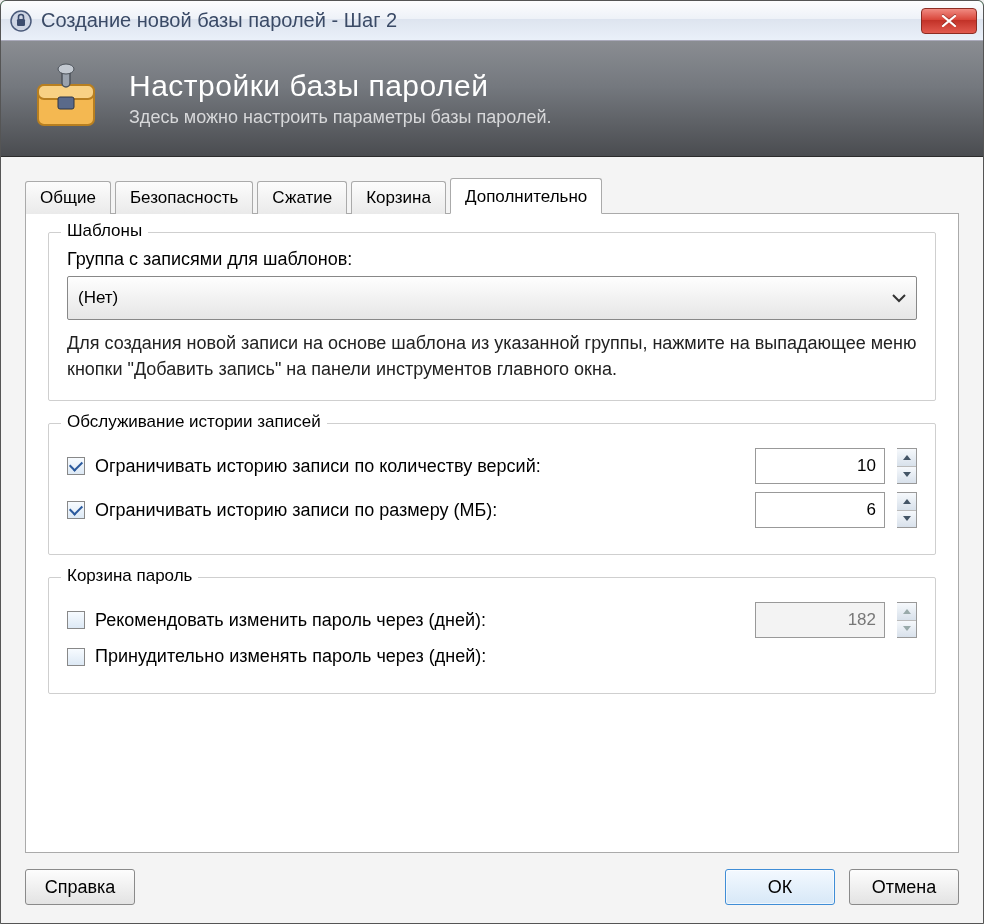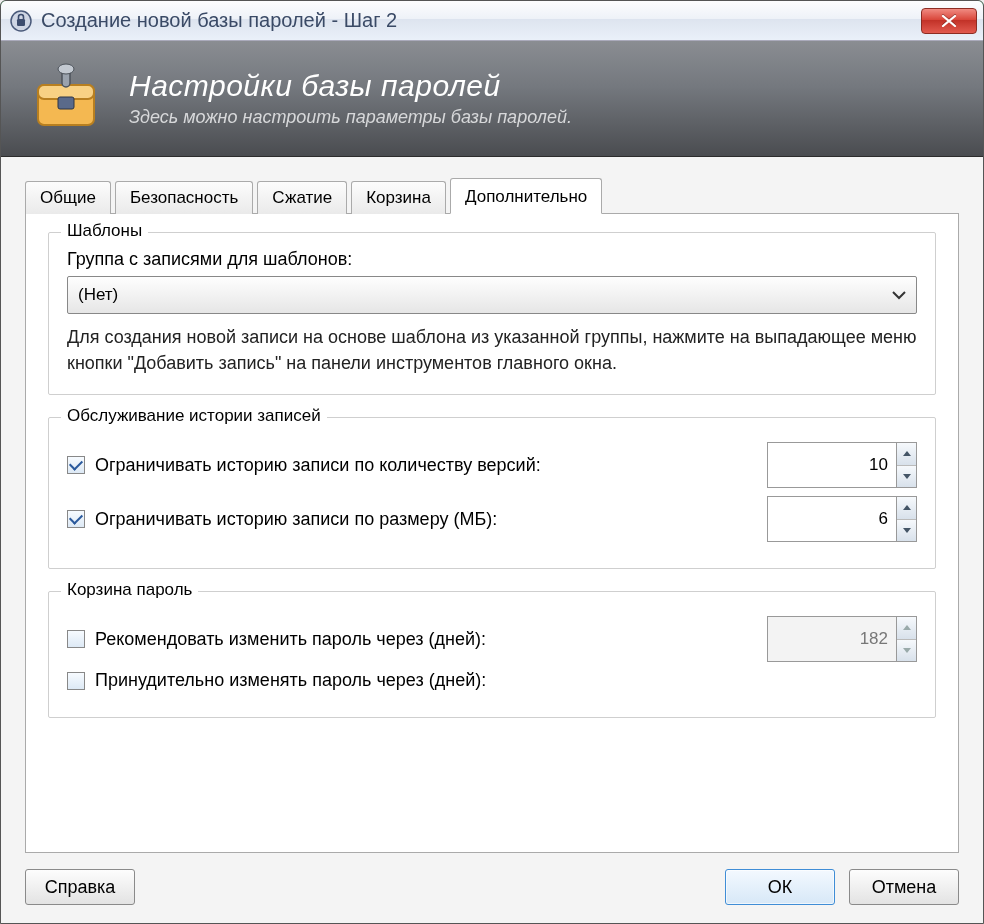--- a/index.html
+++ b/index.html
@@ -57,21 +57,20 @@
   .close-btn svg { filter: drop-shadow(0 -1px 0 rgba(0,0,0,.3)); }
 
   .banner {
     height: 116px;
     background: linear-gradient(to bottom, #8a8d92 0%, #74787e 40%, #4a4c50 100%);
     display: flex;
     align-items: center;
     padding: 12px 20px;
     color: #fff;
     border-bottom: 1px solid #2c2c2c;
-    font-style: italic;
   }
   .banner-icon {
     width: 90px;
     height: 90px;
     margin-right: 18px;
     display: flex;
     align-items: center;
     justify-content: center;
   }
   .banner-title {
@@ -148,21 +147,21 @@
   }
   .group .desc {
     font-size: 18px;
     color: #222;
     line-height: 1.45;
     margin-top: 10px;
   }
 
   .dropdown {
     width: 100%;
-    height: 38px;
+    height: 44px;
     border: 1px solid #888;
     background: linear-gradient(to bottom, #fefefe, #e6e6e6);
     display: flex;
     align-items: center;
     padding: 0 10px;
     cursor: pointer;
     position: relative;
     border-radius: 2px;
   }
   .dropdown-arrow {
@@ -196,21 +195,22 @@
     border-bottom: 2px solid #2b5a9d;
     transform: rotate(-45deg) translate(1px,-1px);
   }
   .row .row-label {
     flex: 1;
     font-size: 18px;
   }
   .spin {
     display: flex;
     align-items: stretch;
-    height: 46px;
+    height: 36px;
+    gap: 12px;
   }
   .spin input {
     width: 130px;
     text-align: right;
     padding: 0 8px;
     border: 1px solid #999;
     font-size: 17px;
     background: #fff;
   }
   .spin.disabled input {

